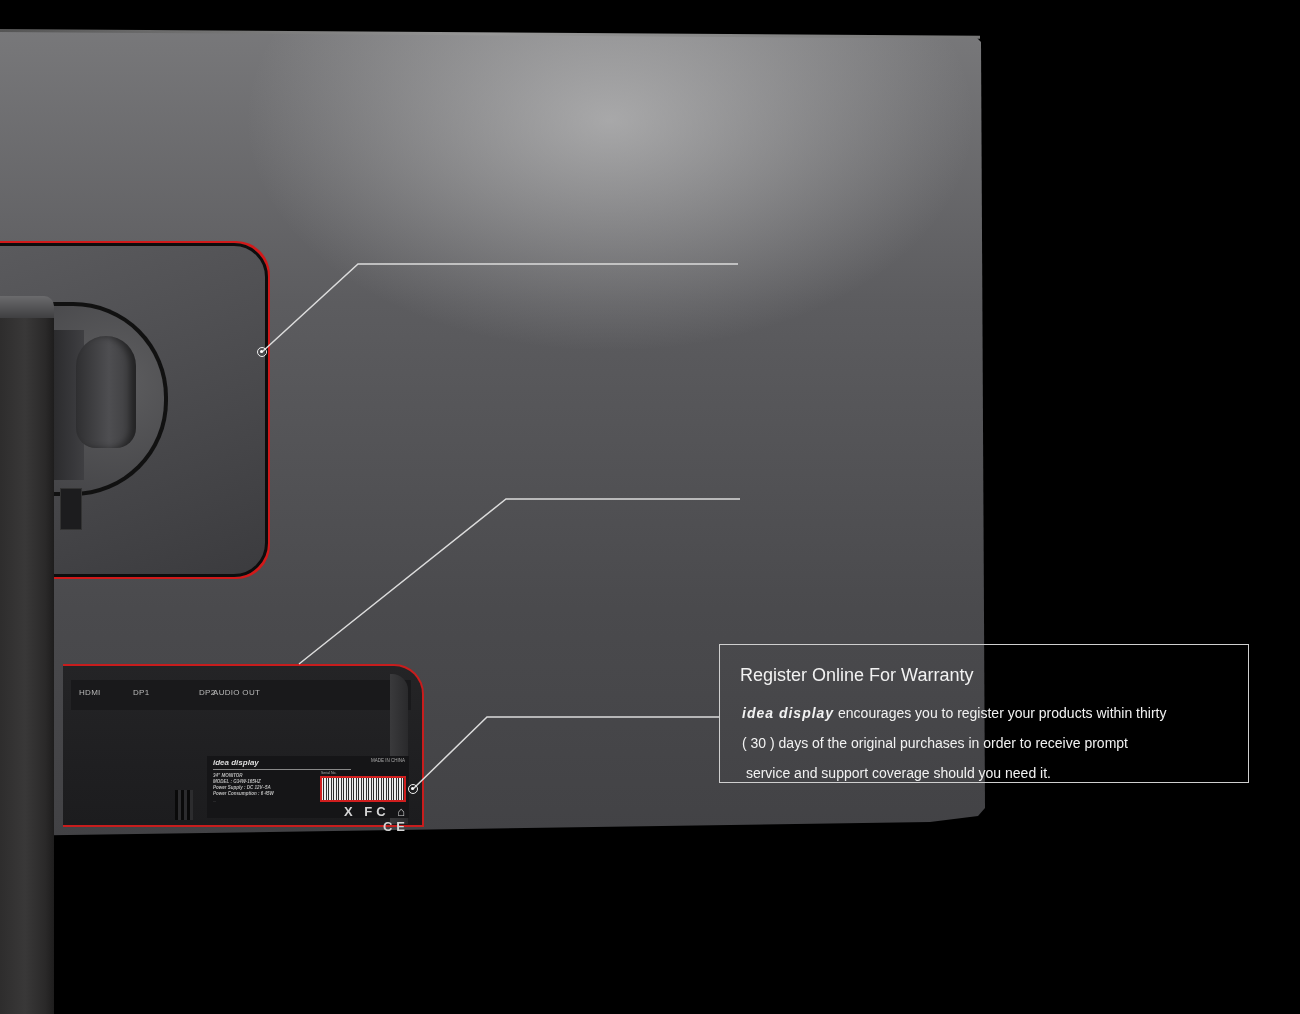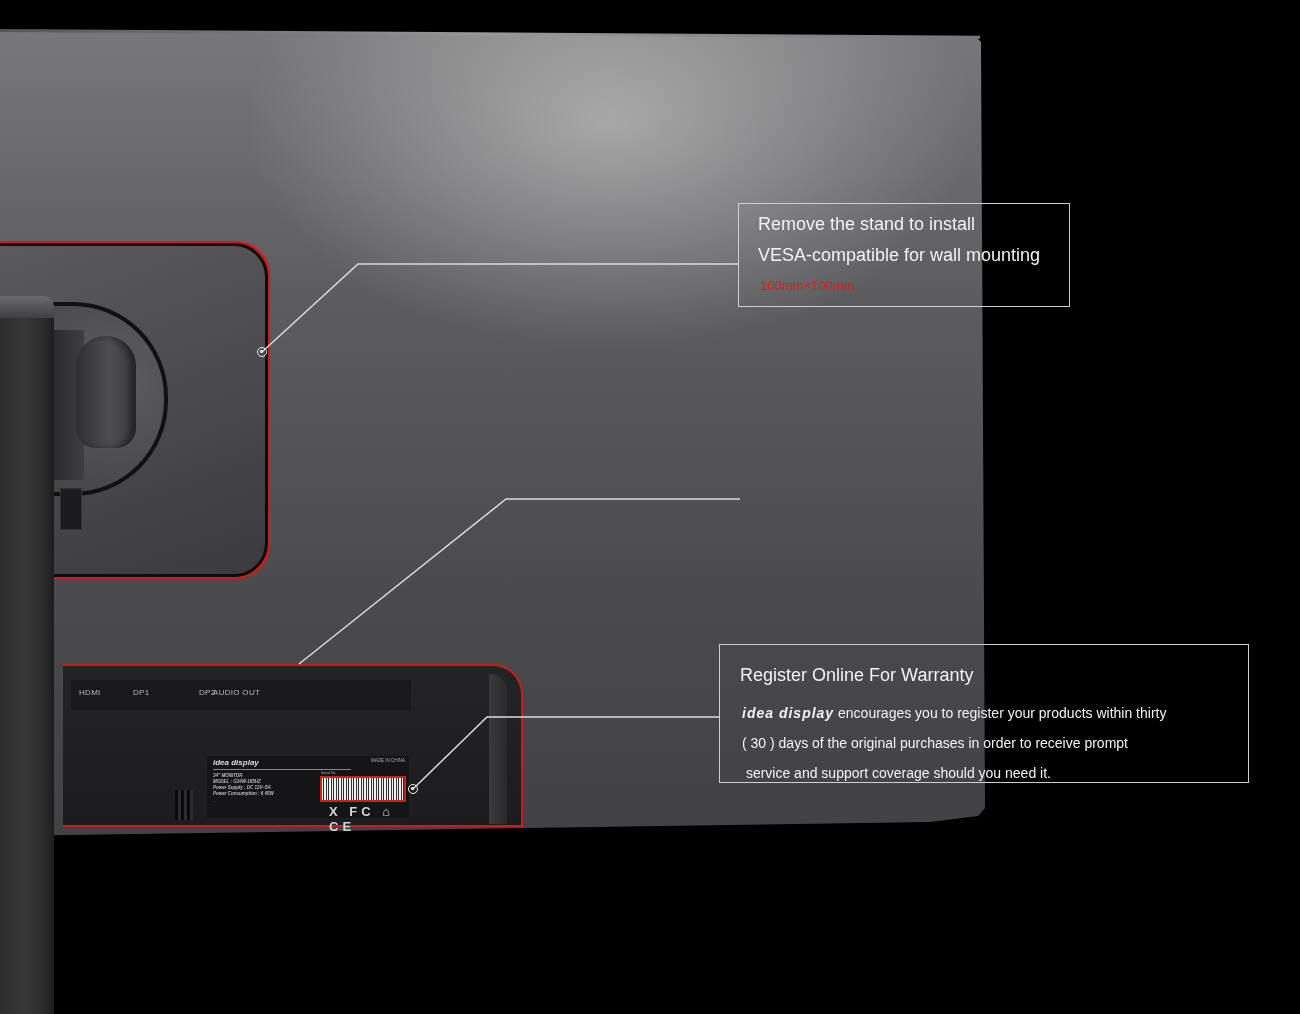--- a/index.html
+++ b/index.html
@@ -56,25 +56,26 @@
     background: linear-gradient(90deg, #2c2b2b 0%, #393838 50%, #2a2929 85%, #1e1d1d 100%);
   }
   .stand-cap {
     position: absolute; left: -4px; top: 296px; width: 58px; height: 22px;
     border-radius: 0 10px 0 0;
     background: linear-gradient(180deg, #6b6b6d, #3f3f41);
   }
 
   
   .io-bay {
-    position: absolute; left: 63px; top: 664px; width: 460px; height: 163px;
+    position: absolute; left: 63px; top: 664px; width: 361px; height: 163px;
     border-top: 2px solid #c81d1d; border-right: 2px solid #c81d1d; border-bottom: 2px solid #c81d1d;
     border-radius: 0 30px 0 0;
     background: linear-gradient(180deg, #242426 0%, #1c1c1e 100%);
     box-sizing: border-box;
+    text-align: right;
   }
   .io-bay-inner-rim {
     position: absolute; right: 14px; top: 8px; width: 18px; height: 150px;
     background: linear-gradient(90deg, #3a3a3c, #2a2a2c);
     border-radius: 0 16px 0 0;
   }
   .io-labels-strip {
     position: absolute; left: 8px; top: 14px; width: 340px; height: 30px;
     background: #19191b;
   }
@@ -167,25 +168,20 @@
   </div>
 
   <svg class="callout-svg" viewBox="0 0 1300 1014">
     <polyline points="262,352 358,264 738,264" fill="none" stroke="#dcdcdc" stroke-width="1.5"></polyline>
     <polyline points="299,664 506,499 740,499" fill="none" stroke="#dcdcdc" stroke-width="1.5"></polyline>
     <polyline points="413,789 487,717 719,717" fill="none" stroke="#dcdcdc" stroke-width="1.5"></polyline>
   </svg>
   <div class="marker" style="left:257px; top:347px;"></div>
   <div class="marker" style="left:408px; top:784px;"></div>
 
-  <div class="callout-box" style="left:738px; top:203px; width:332px; height:104px;">
-    <span class="line" style="left:19px; top:10px; font-size:18px;">Remove the stand to install</span>
-    <span class="line" style="left:19px; top:41px; font-size:18px;">VESA-compatible for wall mounting</span>
-    <span class="line accent-red" style="left:21px; top:74px; font-size:13px;">100mm×100mm</span>
-  </div>
 
 
   <div class="callout-box" style="left:719px; top:644px; width:530px; height:139px;">
     <span class="line" style="left:20px; top:20px; font-size:18px;">Register Online For Warranty</span>
     <span class="line" style="left:22px; top:60px; font-size:14px;text-align:right;">
       <span class="brand-inline">idea display</span>
       <span>encourages you to register your products within thirty</span>
     </span>
     <span class="line" style="left:22px; top:90px; font-size:14px;">( 30 ) days of the original purchases in order to receive prompt</span>
     <span class="line" style="left:22px; top:120px; font-size:14px; white-space:pre;"> service and support coverage should you need it.</span>

